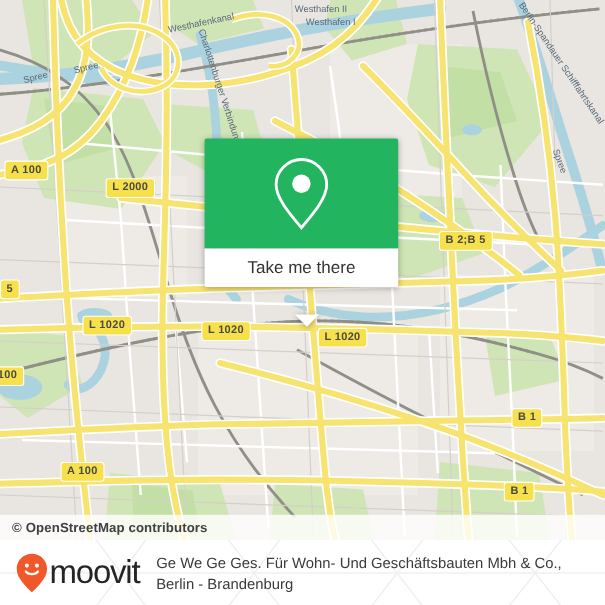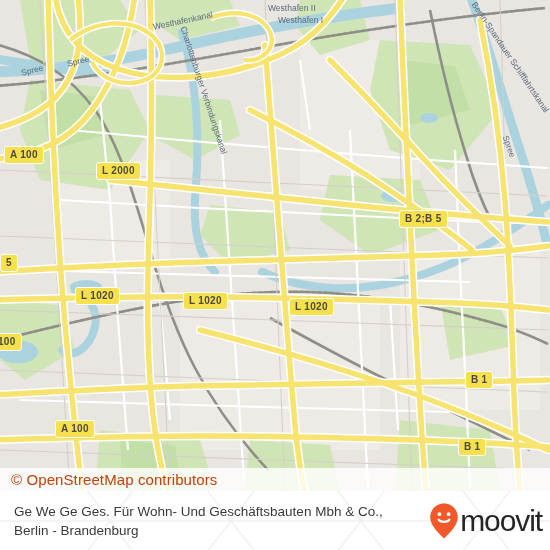--- a/index.html
+++ b/index.html
@@ -79,23 +79,24 @@
   
   #attrib{
     position:absolute;left:0;top:468px;
     width:550px;height:23px;
     background:rgba(255,255,255,.80);
     display:flex;align-items:center;
     box-sizing:border-box;
     padding-left:11px;
   }
   #attrib span{
-    font-size:15px;
-    color:#c2410c;
+    font-size:12px;
+    color:#404040;
     letter-spacing:.1px;
+    font-weight:bold;
   }
 
   
   #footer{
     position:absolute;left:0;top:491px;
     width:550px;height:59px;
     background:#ffffff;
     overflow:hidden;
   }
   #footer-watermark{position:absolute;left:0;top:0;opacity:1;}
@@ -296,20 +297,32 @@
         <div class="shield" style="left: 75px; top: 287px;">L 1020</div>
         <div class="shield" style="left: 183px; top: 292px;">L 1020</div>
         <div class="shield" style="left: 289px; top: 298px;">L 1020</div>
         <div class="shield" style="left: -8px; top: 333px;">100</div>
         <div class="shield" style="left: 371px; top: 210px; margin-left: 28px;">B 2;B 5</div>
         <div class="shield" style="left: 465px; top: 371px;">B 1</div>
         <div class="shield" style="left: 458px; top: 438px;">B 1</div>
         <div class="shield" style="left: 55px; top: 420px;">A 100</div>
       </div>
 
+    <div id="callout">
+      <div id="callout-green">
+        <svg width="54" height="68" viewBox="0 0 54 68">
+          <path d="M27 3 C 14.3 3 4 13.3 4 26 C 4 38 16 52 27 65 C 38 52 50 38 50 26 C 50 13.3 39.7 3 27 3 Z" fill="none" stroke="#ffffff" stroke-width="2.6"></path>
+          <circle cx="27" cy="25" r="8.4" fill="#ffffff"></circle>
+        </svg>
+      </div>
+      <div id="callout-btn">
+        <span>Take me there</span>
+      </div>
+      <div id="callout-tail"></div>
+    </div>
 
     <div id="attrib">
       <span>© OpenStreetMap contributors</span>
     </div>
   </div>
 
   <div id="footer">
     <svg id="footer-watermark" width="550" height="59" viewBox="0 0 550 59">
       <g stroke="#f0f0f0" stroke-width="1.4" fill="none">
         <path d="M80 -10 L140 70"></path>
@@ -317,26 +330,26 @@
         <path d="M200 -10 L262 70"></path>
           <path d="M262 -10 L200 70"></path>
         <path d="M330 -10 L392 70"></path>
           <path d="M392 -10 L330 70"></path>
         <path d="M455 -10 L518 70"></path>
           <path d="M518 -10 L455 70"></path>
         <path d="M-10 30 L560 30"></path>
       </g>
     </svg>
     <div id="footer-inner">
-      <div id="footer-title">Ge We Ge Ges. Für Wohn- Und Geschäftsbauten Mbh &amp; Co., Berlin - Brandenburg</div>
       <div id="brand">
         <svg width="30" height="38" viewBox="0 0 30 38">
           <path d="M15 1.5 C 7.3 1.5 1.2 7.6 1.2 15.2 C 1.2 23.5 10 31.5 15 36.5 C 20 31.5 28.8 23.5 28.8 15.2 C 28.8 7.6 22.7 1.5 15 1.5 Z" fill="#f0582a"></path>
           <circle cx="10.4" cy="12.2" r="1.85" fill="#ffffff"></circle>
           <circle cx="19.6" cy="12.2" r="1.85" fill="#ffffff"></circle>
           <path d="M9.6 17.6 C 11.4 20.6 18.6 20.6 20.4 17.6" stroke="#ffffff" stroke-width="2.1" fill="none" stroke-linecap="round"></path>
         </svg>
         <span id="brand-word">moovit</span>
       </div>
+      <div id="footer-title">Ge We Ge Ges. Für Wohn- Und Geschäftsbauten Mbh &amp; Co., Berlin - Brandenburg</div>
     </div>
   </div>
 
 </div>
 
 </body></html>

